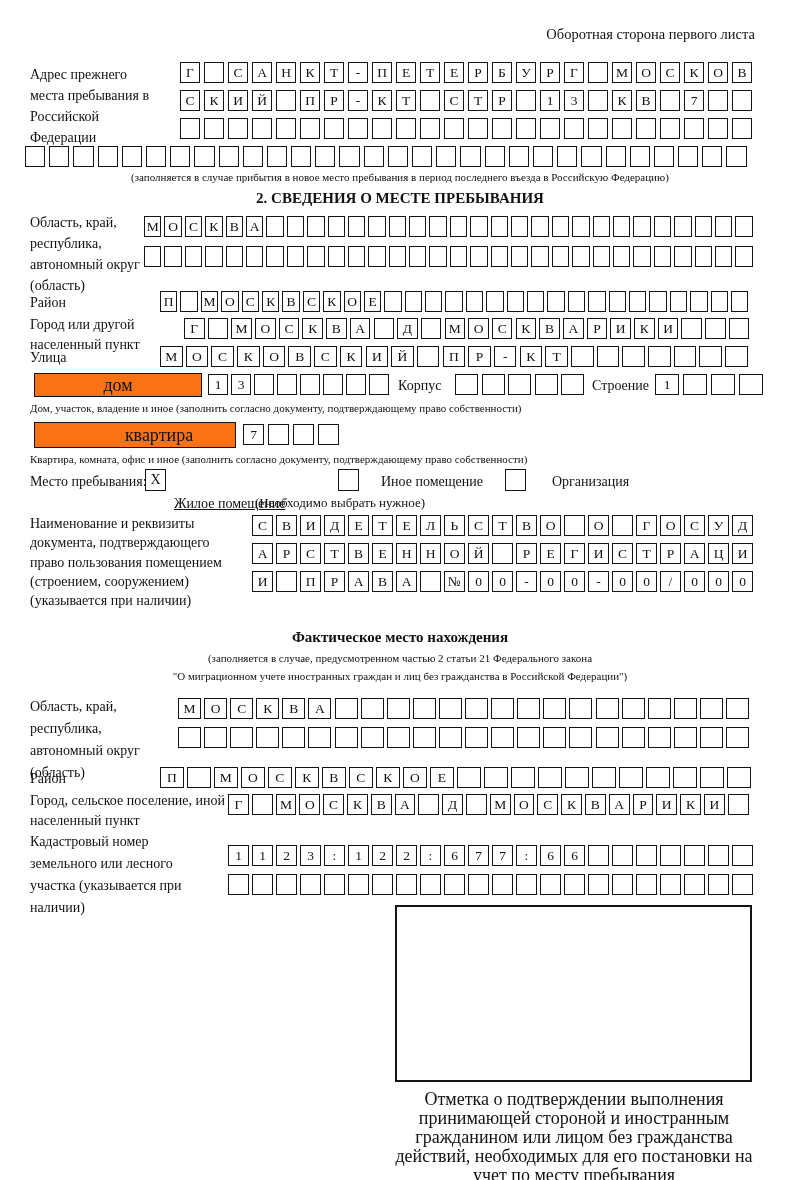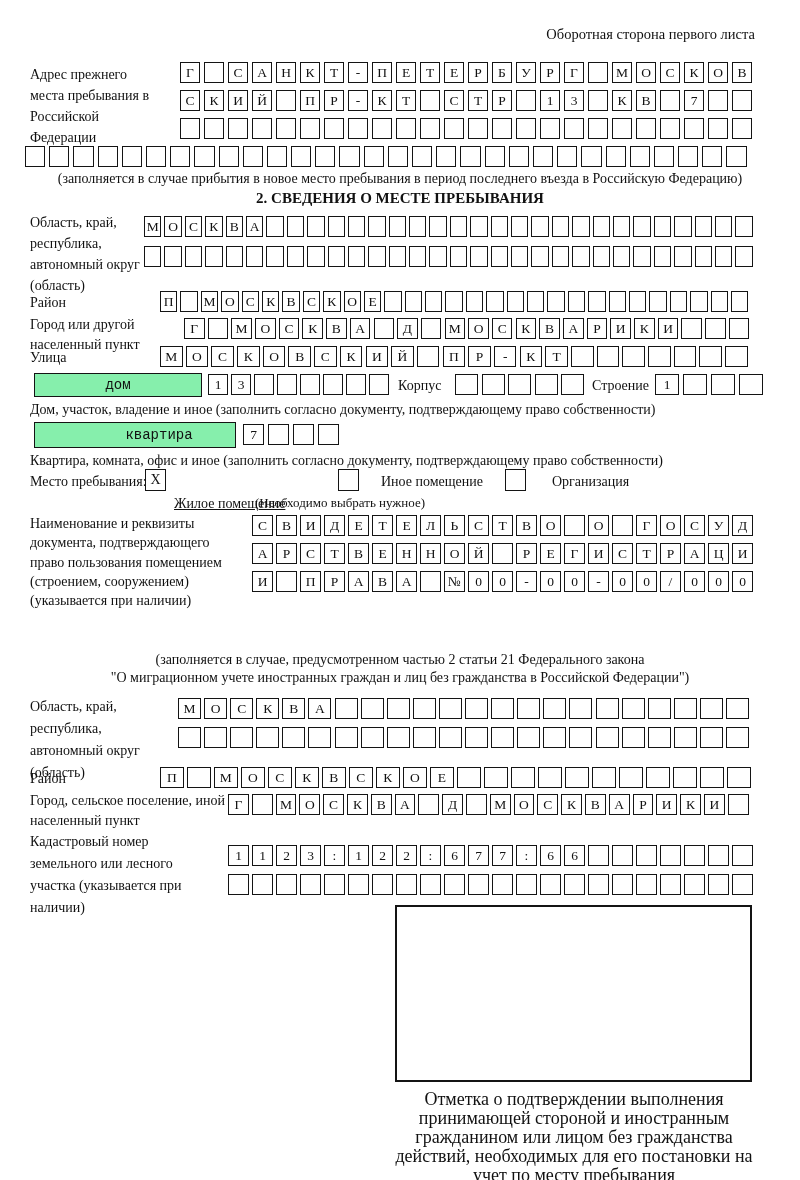--- a/index.html
+++ b/index.html
@@ -1,39 +1,39 @@
 <!DOCTYPE html>
 <html><head>
 <meta charset="utf-8">
 <style>
   html,body{margin:0;padding:0;background:#fff;}
   #page{position:relative;width:800px;height:1180px;background:#fff;
         font-family:"Liberation Serif","DejaVu Serif",serif;color:#111;overflow:hidden;}
   .lbl{position:absolute;font-size:14px;line-height:21px;}
-  .cap{position:absolute;font-size:14px;}
+  .cap{position:absolute;font-size:11px;}
   .cap-center{width:800px;left:0;text-align:center;}
   .ttl{position:absolute;width:800px;left:0;text-align:center;font-weight:bold;font-size:15px;}
   .cells{position:absolute;display:flex;}
   .cell{height:21px;border:1.5px solid #141414;box-sizing:border-box;background:#fff;
         display:flex;align-items:center;justify-content:center;font-size:13.5px;flex:0 0 auto;}
   .row-a{gap:4px}   .row-a .cell{width:20px}
   .row-b{gap:4px}   .row-b .cell{width:20.2px}
   .row-c{gap:3px}   .row-c .cell{width:17.4px}
   .row-e{gap:3.2px} .row-e .cell{width:20.5px}
   .row-f{gap:3.2px} .row-f .cell{width:22.5px}
   .row-g{gap:3px}   .row-g .cell{width:20px}
   .row-h{gap:3.5px} .row-h .cell{width:23px}
   .row-i{gap:4px}   .row-i .cell{width:24px}
   .row-j{gap:4px}   .row-j .cell{width:21px}
   .row-k{gap:3px}   .row-k .cell{width:21px}
   .row-l{gap:3.1px} .row-l .cell{width:23px}
   .row-m{gap:3.5px} .row-m .cell{width:23.5px}
   .row-n{gap:3px}   .row-n .cell{width:20.8px}
   .widebox{position:absolute;border:1.6px solid #141414;box-sizing:border-box;
-           display:flex;align-items:center;justify-content:center;font-size:14px;background:#86efac;font-family:Liberation Mono, monospace;}
+           display:flex;align-items:center;justify-content:center;font-size:18px;background:#f97316;}
   .chk{position:absolute;width:21px;height:22px;border:1.5px solid #141414;box-sizing:border-box;
        display:flex;align-items:center;justify-content:center;font-size:14px;background:#fff;}
   .stampbox{position:absolute;border:2px solid #141414;box-sizing:border-box;background:#fff;}
   .stampcap{position:absolute;font-size:18px;text-align:center;}
 </style>
 </head>
 <body>
 
 <div id="page">
 
@@ -418,20 +418,21 @@
       <div class="cell">0</div>
       <div class="cell">-</div>
       <div class="cell">0</div>
       <div class="cell">0</div>
       <div class="cell">/</div>
       <div class="cell">0</div>
       <div class="cell">0</div>
       <div class="cell">0</div>
     </div>
 
+  <div class="ttl" style="top:629px;">Фактическое место нахождения</div>
   <div class="cap cap-center" style="top:652px;">(заполняется в случае, предусмотренном частью 2 статьи 21 Федерального закона</div>
   <div class="cap cap-center" style="top:670px;">"О миграционном учете иностранных граждан и лиц без гражданства в Российской Федерации")</div>
 
   <div class="lbl" style="left:30px;top:696px;width:135px;line-height:22px;">Область, край, республика, автономный округ (область)</div>
   <div class="cells row-l" style="left:178px;top:698px;">
       <div class="cell">М</div>
       <div class="cell">О</div>
       <div class="cell">С</div>
       <div class="cell">К</div>
       <div class="cell">В</div>

